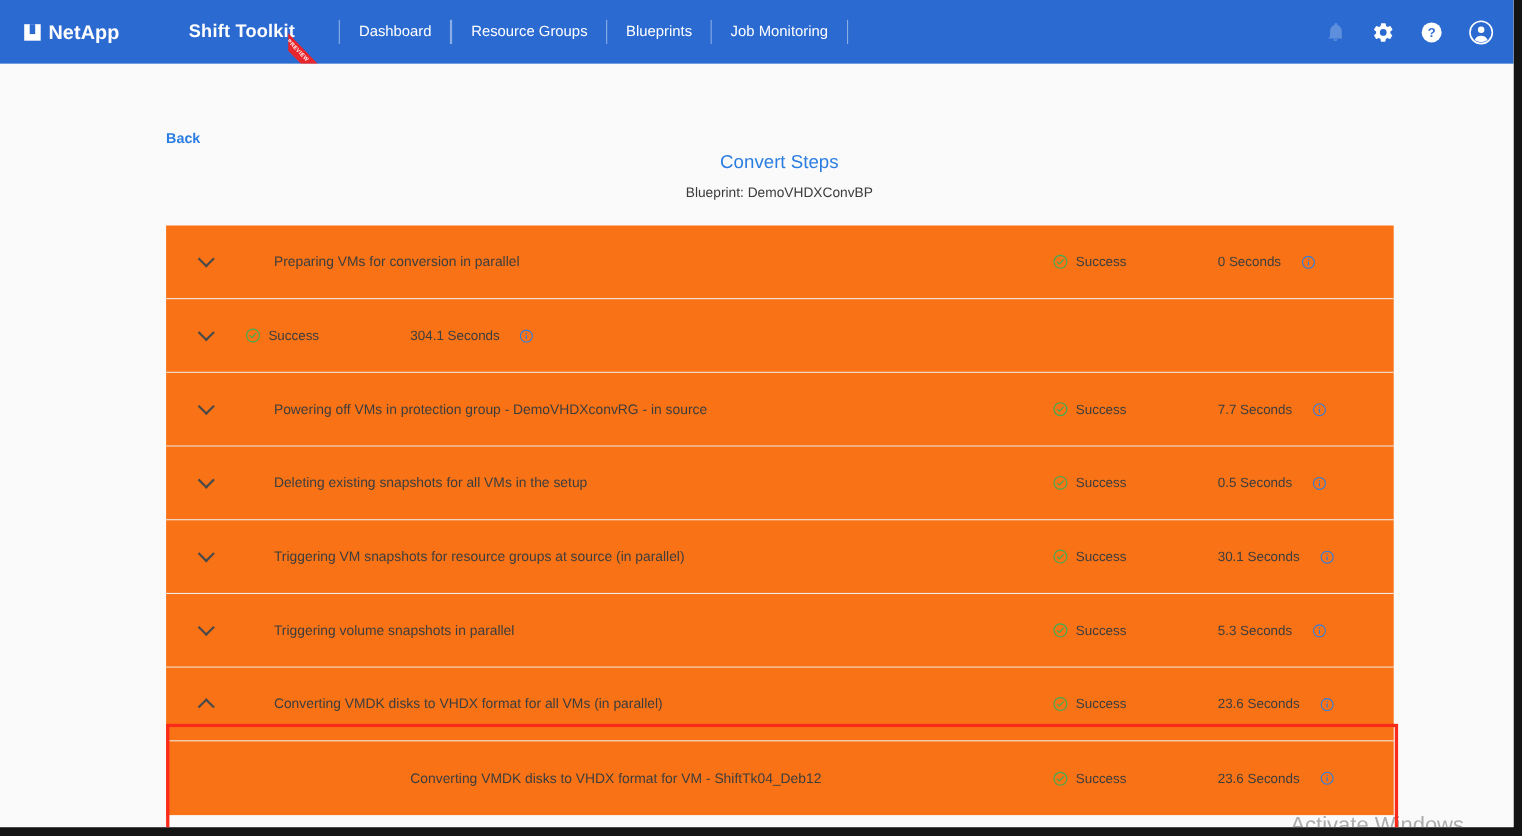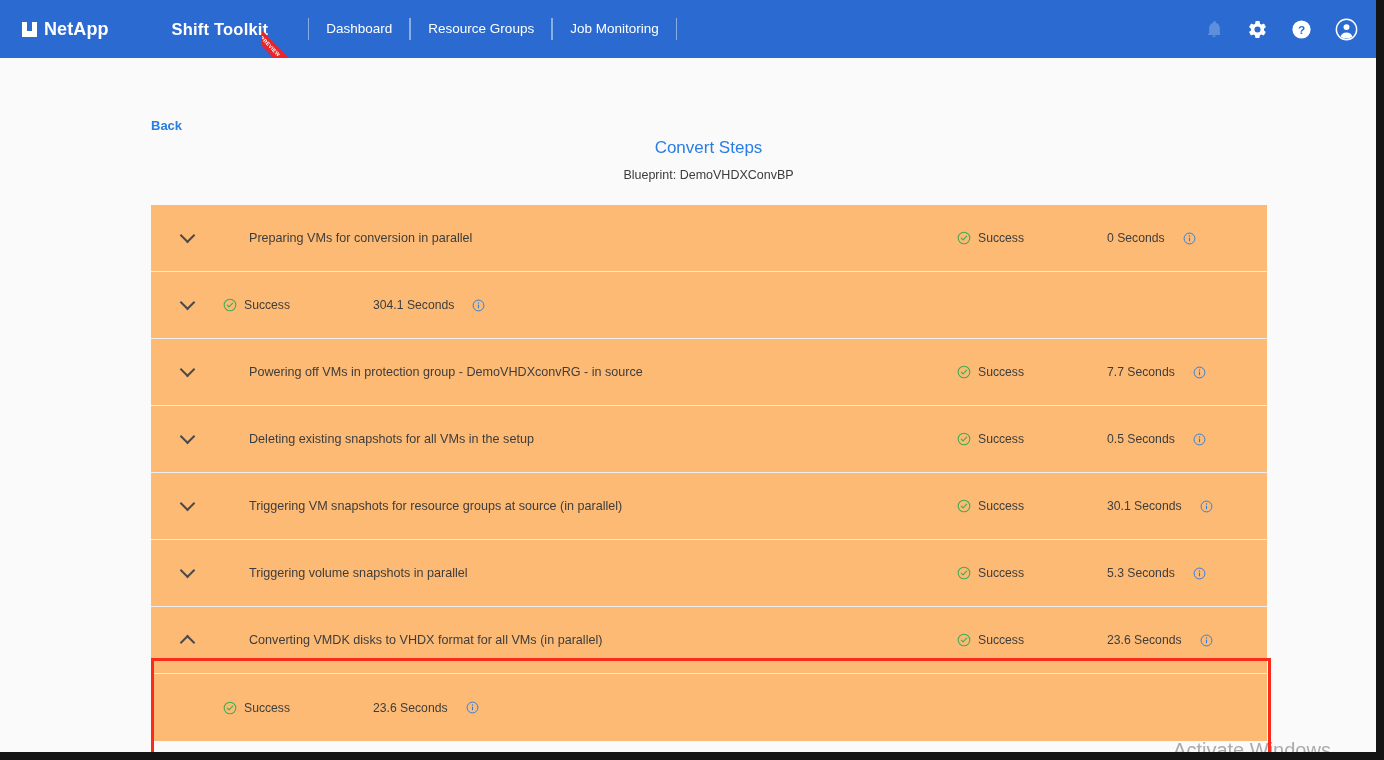--- a/index.html
+++ b/index.html
@@ -178,21 +178,21 @@
     width: 1116px;
     background: #ffffff;
   }
 
   .step-row {
     position: relative;
     display: flex;
     align-items: center;
     height: 67px;
     border-bottom: 1px solid #ededed;
-    background: #fdba74;
+    background: #f97316;
   }
   .step-row.last { border-bottom: none; }
 
   .chev-cell {
     width: 72px;
     flex: none;
     display: flex;
     align-items: center;
     justify-content: center;
     cursor: pointer;
@@ -286,20 +286,21 @@
         <span class="ribbon-band">PREVIEW</span>
       </span>
     </div>
 
     <span class="nav-sep"></span>
     <span class="nav-item">Dashboard</span>
     <span class="nav-sep"></span>
     <span class="nav-sep"></span>
     <span class="nav-item">Resource Groups</span>
     <span class="nav-sep"></span>
+    <span class="nav-item">Blueprints</span>
     <span class="nav-sep"></span>
     <span class="nav-item">Job Monitoring</span>
     <span class="nav-sep"></span>
 
     <span class="topbar-spacer"></span>
 
     <div class="topbar-icons">
       <svg class="ticon" width="20" height="20" viewBox="0 0 24 24" fill="#5d8fdd">
         <path d="M12 22a2.2 2.2 0 0 0 2.2-2.1H9.8A2.2 2.2 0 0 0 12 22zm7-5.2v-5.6c0-3.2-1.8-5.9-4.8-6.6v-.7a1.6 1.6 0 0 0-3.2 0v.7c-3 .7-4.8 3.4-4.8 6.6v5.6L4.6 18.4v.8h14.8v-.8L19 16.8z"></path>
       </svg>
@@ -474,20 +475,21 @@
           <svg class="info-icon" width="13" height="13" viewBox="0 0 24 24">
             <circle cx="12" cy="12" r="10" fill="none" stroke="#2a7de1" stroke-width="1.8"></circle>
             <circle cx="12" cy="7.3" r="1.3" fill="#2a7de1"></circle>
             <rect x="11" y="10.3" width="2" height="7" rx="1" fill="#2a7de1"></rect>
           </svg>
         </div>
       </div>
 
       <div class="step-row last">
         <div class="chev-cell"></div>
+        <div class="step-label sub">Converting VMDK disks to VHDX format for VM - ShiftTk04_Deb12</div>
         <div class="status-cell">
           <svg class="ok-icon" width="14" height="14" viewBox="0 0 24 24">
             <circle cx="12" cy="12" r="10" fill="none" stroke="#3fab52" stroke-width="1.8"></circle>
             <path d="M7.3 12.3l3.1 3.1 6.2-6.6" fill="none" stroke="#3fab52" stroke-width="1.8" stroke-linecap="round" stroke-linejoin="round"></path>
           </svg>
           <span>Success</span>
         </div>
         <div class="duration-cell">
           <span>23.6 Seconds</span>
           <svg class="info-icon" width="13" height="13" viewBox="0 0 24 24">

